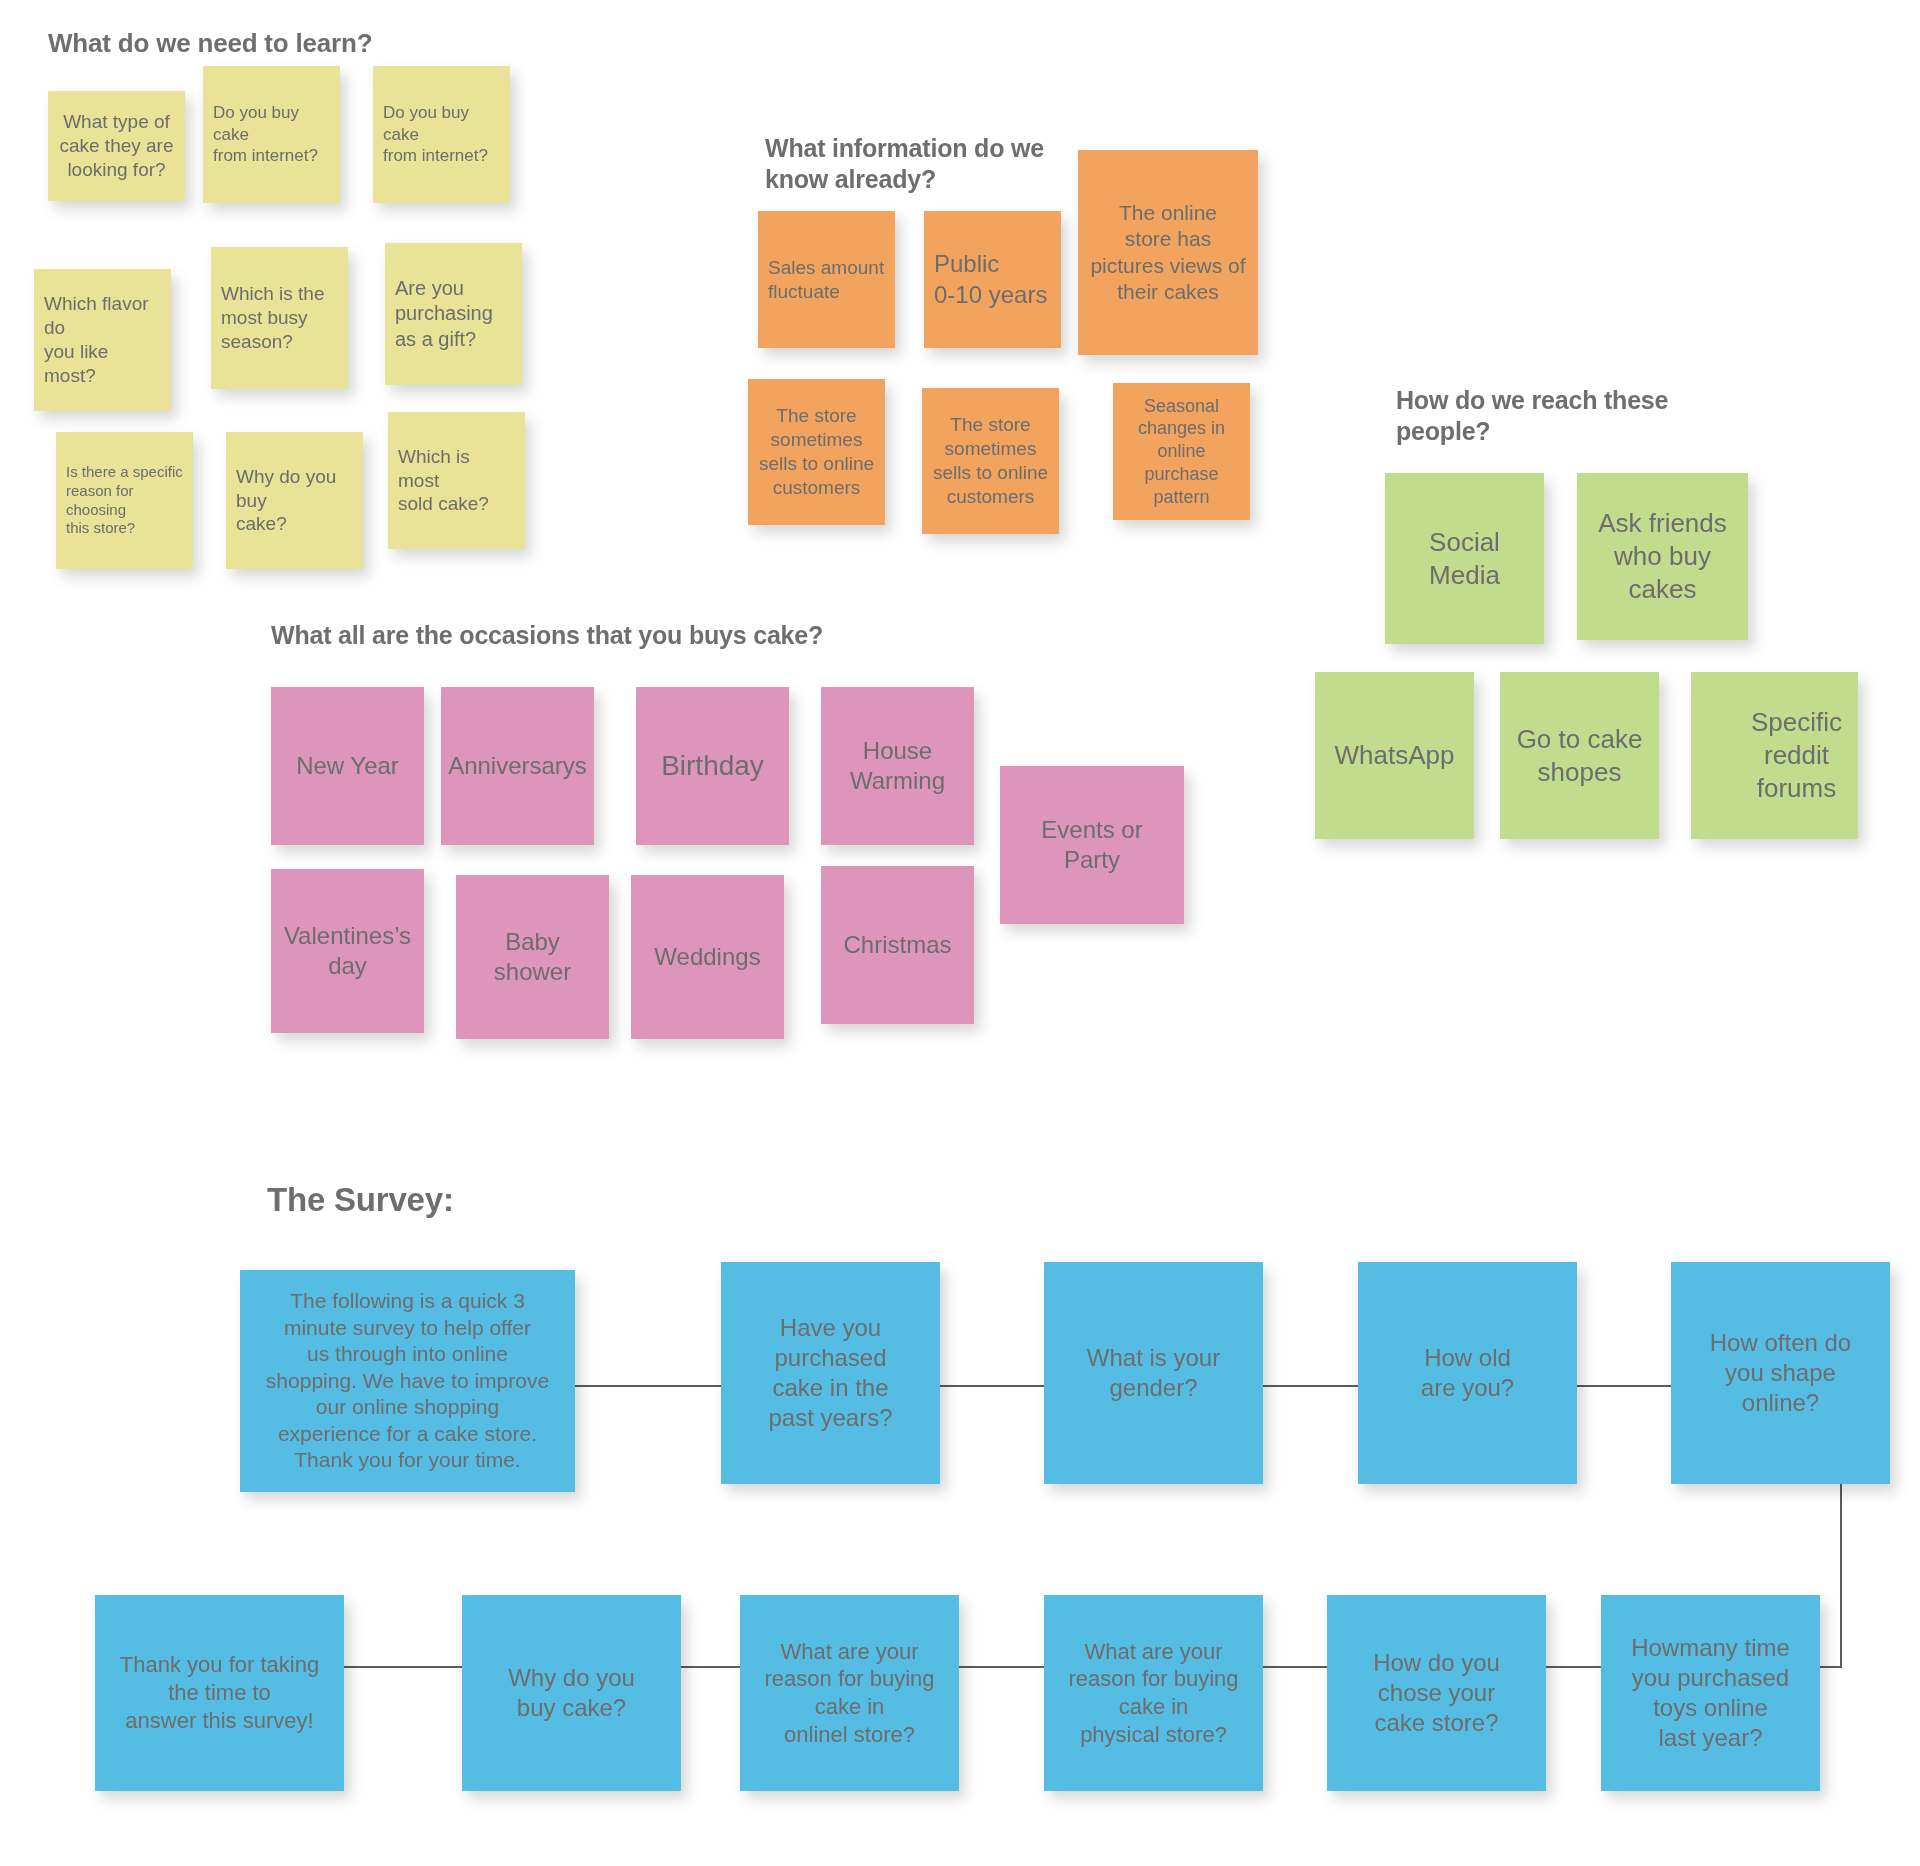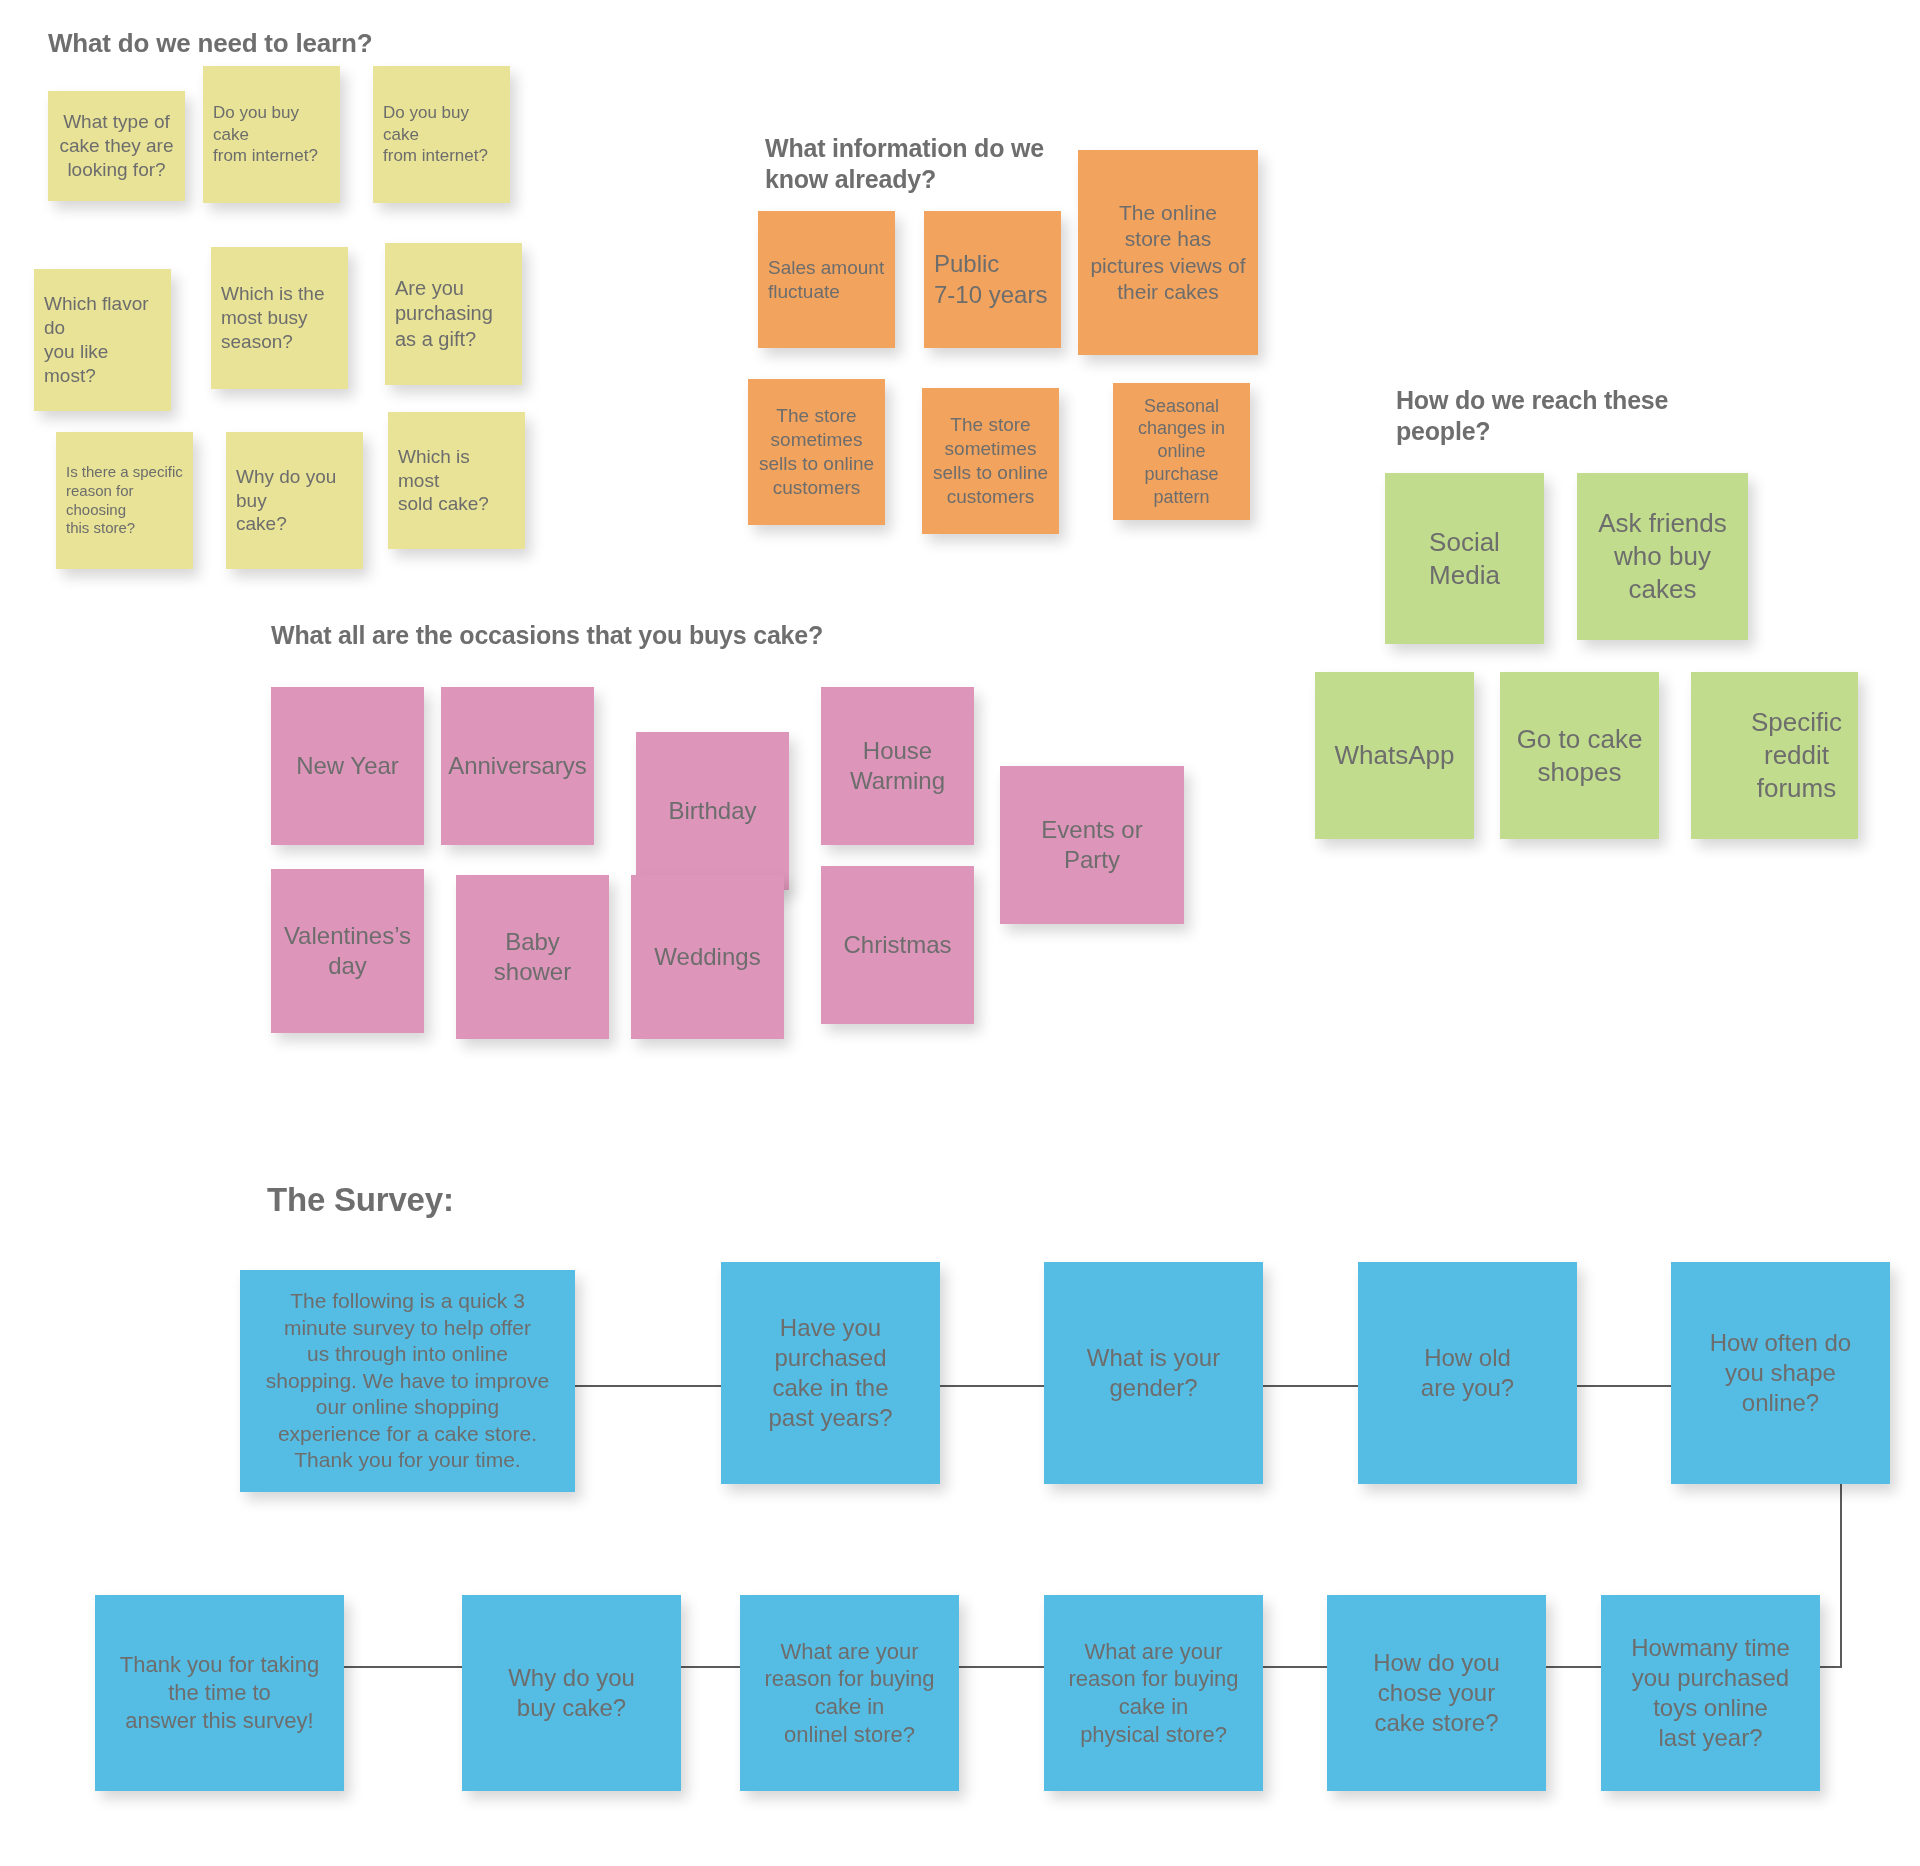--- a/index.html
+++ b/index.html
@@ -111,21 +111,21 @@
 
   <div class="section-title" style="left:765px; top:133px; font-size:25px; white-space:pre-line;">What information do we
 know already?</div>
   <div id="group-know">
       <div class="note orange left" style="left: 758px; top: 211px; width: 137px; height: 137px; font-size: 19px;">
         <span class="txt">Sales amount
 fluctuate</span>
       </div>
       <div class="note orange left" style="left: 924px; top: 211px; width: 137px; height: 137px; font-size: 24px;">
         <span class="txt">Public
-7-10 years</span>
+0-10 years</span>
       </div>
       <div class="note orange" style="left: 1078px; top: 150px; width: 180px; height: 205px; font-size: 21px;">
         <span class="txt">The online
 store has
 pictures views of
 their cakes</span>
       </div>
       <div class="note orange" style="left: 748px; top: 379px; width: 137px; height: 146px; font-size: 19px;">
         <span class="txt">The store
 sometimes
@@ -173,21 +173,21 @@
     </div>
 
   <div class="section-title" style="left:271px; top:620px; font-size:25px;">What all are the occasions that you buys cake?</div>
   <div id="group-occasions">
       <div class="note pink" style="left: 271px; top: 687px; width: 153px; height: 158px; font-size: 24px;">
         <span class="txt">New Year</span>
       </div>
       <div class="note pink" style="left: 441px; top: 687px; width: 153px; height: 158px; font-size: 24px;">
         <span class="txt">Anniversarys</span>
       </div>
-      <div class="note pink" style="left: 636px; top: 687px; width: 153px; height: 158px; font-size: 24px; margin-top: 45px;">
+      <div class="note pink" style="left: 636px; top: 687px; width: 153px; height: 158px; font-size: 28px;">
         <span class="txt">Birthday</span>
       </div>
       <div class="note pink" style="left: 821px; top: 687px; width: 153px; height: 158px; font-size: 24px;">
         <span class="txt">House
 Warming</span>
       </div>
       <div class="note pink" style="left: 1000px; top: 766px; width: 184px; height: 158px; font-size: 24px;">
         <span class="txt">Events or
 Party</span>
       </div>

